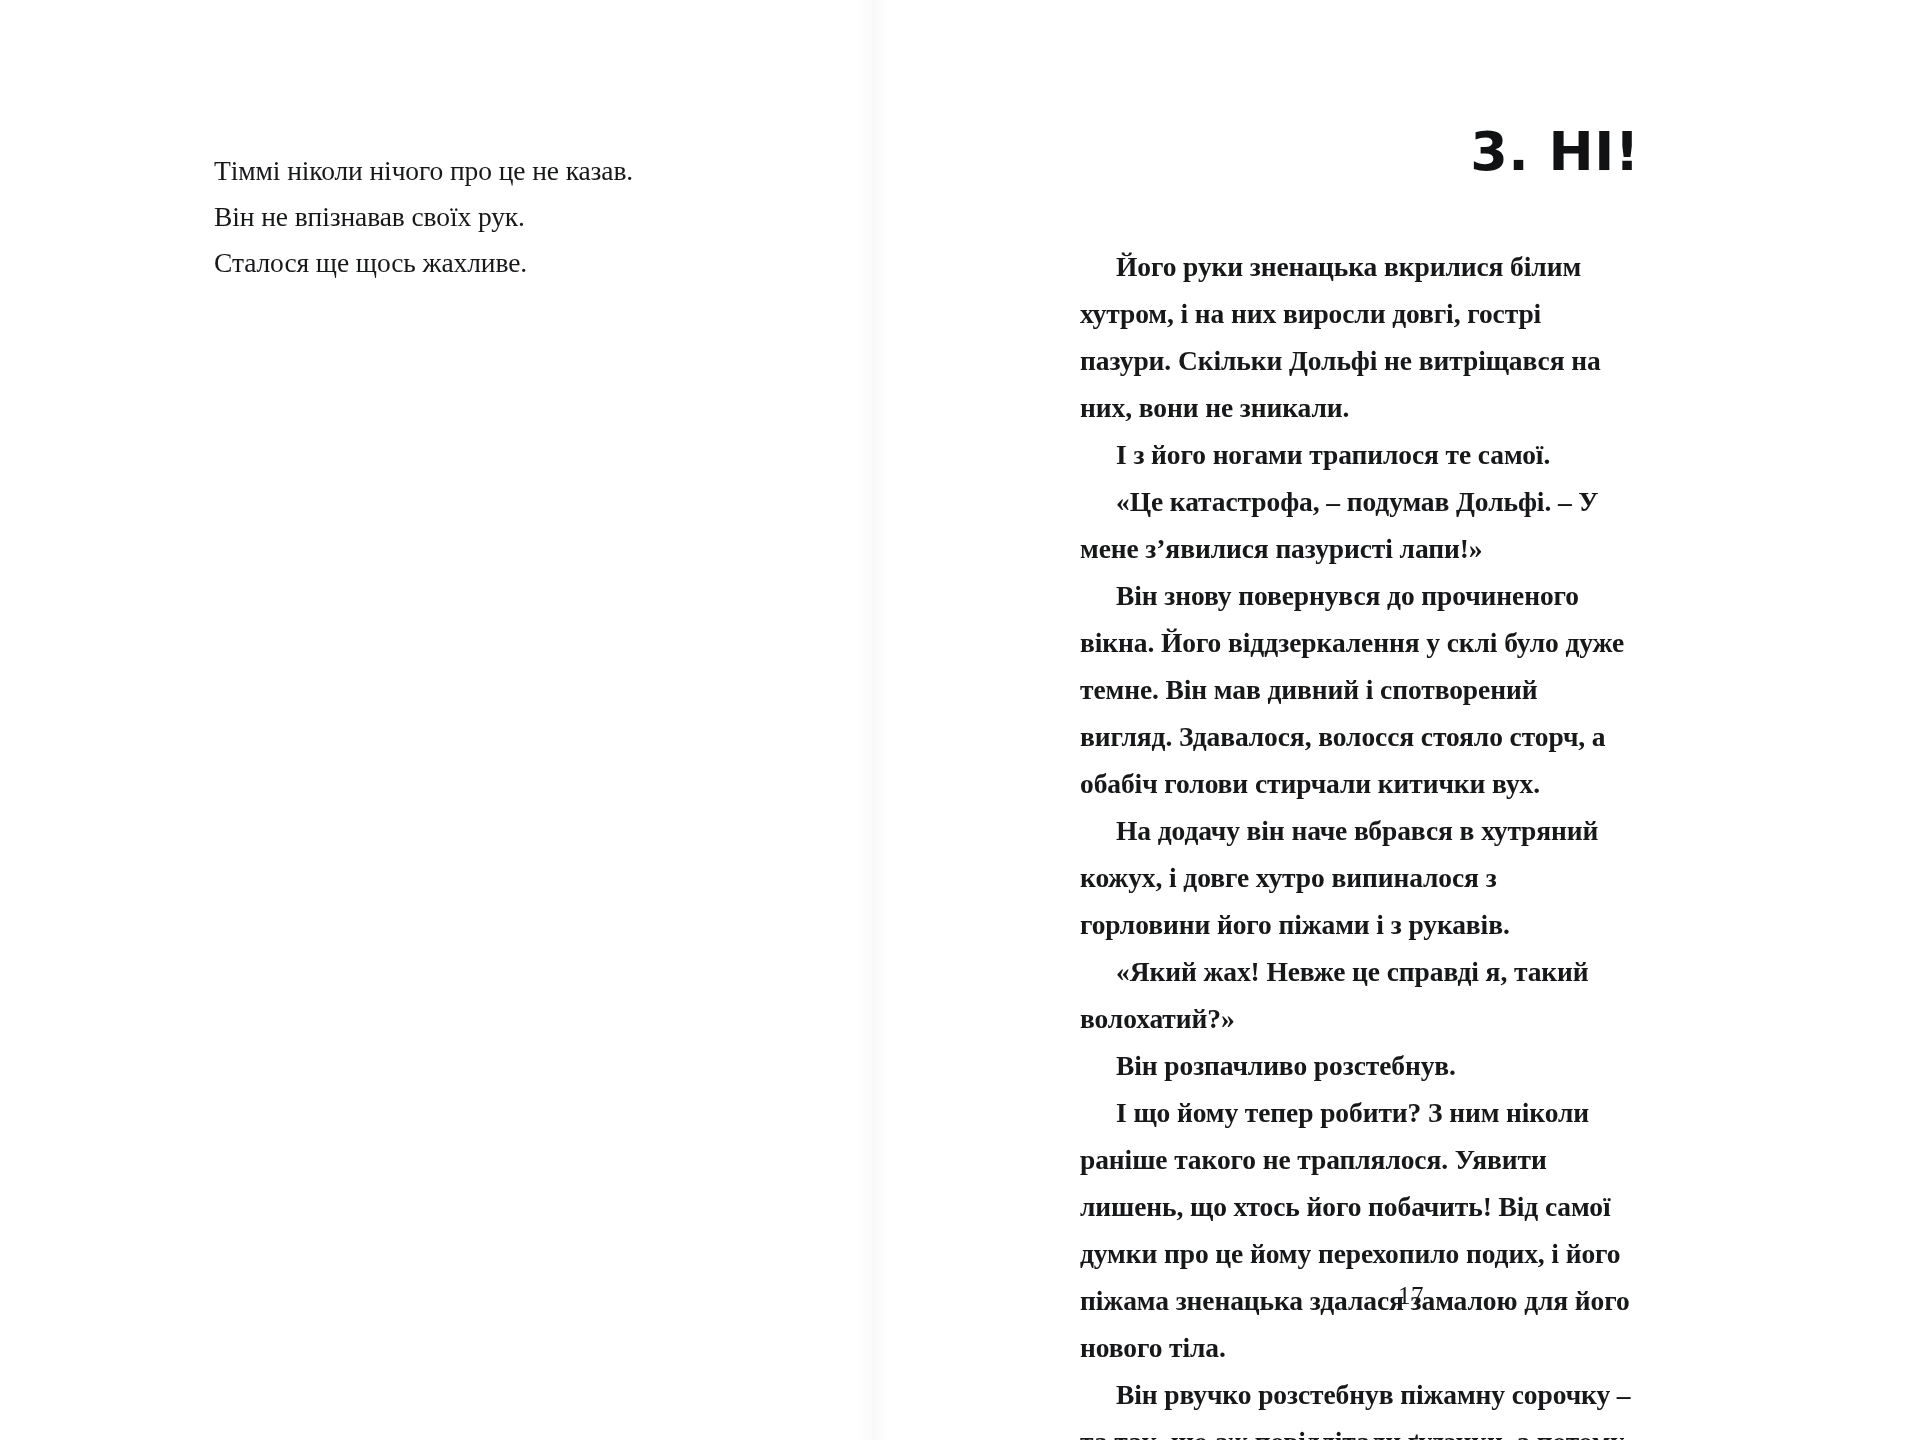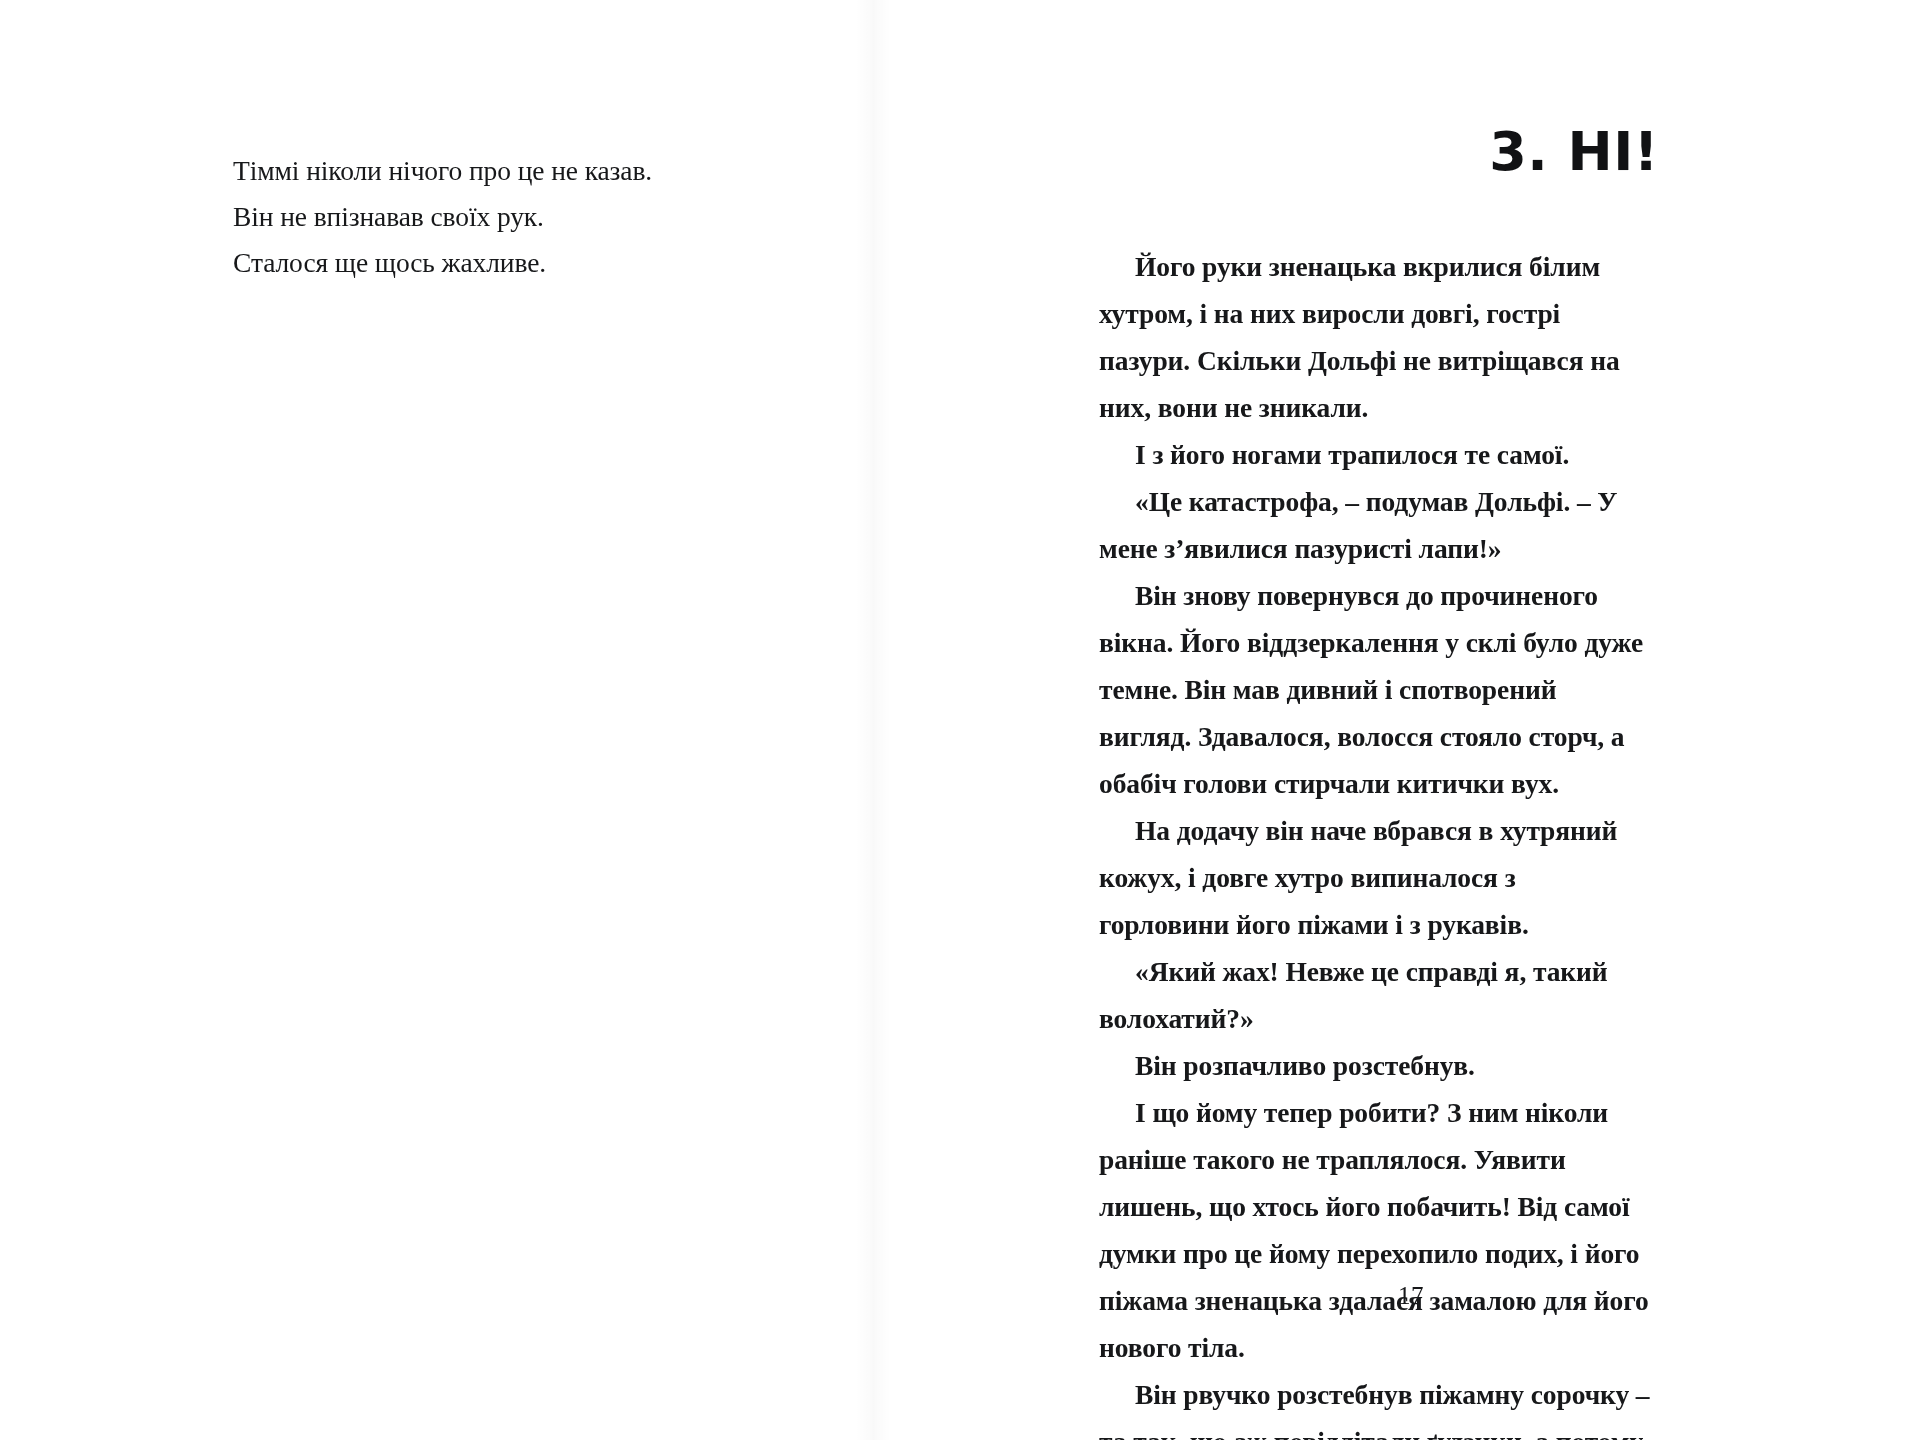--- a/index.html
+++ b/index.html
@@ -44,21 +44,20 @@
     position: absolute;
     top: 0;
     height: 1440px;
     background: transparent;
   }
   .page-left  { left: 0;    width: 900px; }
   .page-right { left: 900px; width: 1020px; }
 
   .text-block {
     position: absolute;
-    margin-left: 19px;
   }
 
   
   .left-body {
     left: 178px;
     top: 148px;
     width: 524px;
   }
 
   

